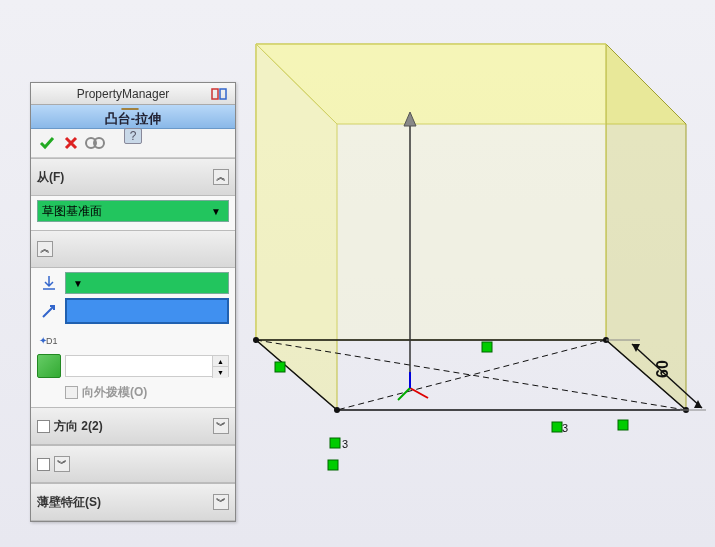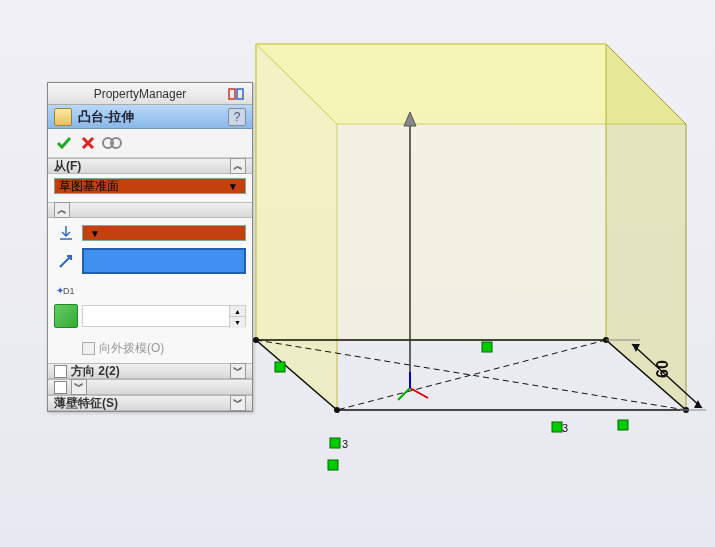--- a/index.html
+++ b/index.html
@@ -13,21 +13,21 @@
       background: linear-gradient(to bottom, #f0f0f5, #e8e8f0);
     }
     .viewport {
       position: absolute;
       inset: 0;
       z-index: 1;
     }
     .panel {
       position: absolute;
       top: 82px;
-      left: 47px;
+      left: 30px;
       width: 206px;
       background: #f0f0f0;
       border: 1px solid #888;
       z-index: 10;
       box-shadow: 1px 1px 3px rgba(0,0,0,0.2);
     }
     .pm-header {
       display: flex;
       align-items: center;
       background: linear-gradient(to bottom, #f8f8f8, #e0e0e0);
@@ -48,20 +48,21 @@
       align-items: center;
       justify-content: center;
     }
     .feature-title {
       display: flex;
       align-items: center;
       background: linear-gradient(to bottom, #b8d8f8, #8ab8e8);
       padding: 3px 6px;
       height: 24px;
       border-bottom: 1px solid #6a98c8;
+      flex-direction: column;
     }
     .feature-icon {
       width: 18px;
       height: 18px;
       background: linear-gradient(to bottom, #ffe8a0, #e8c060);
       border: 1px solid #a08040;
       border-radius: 2px;
       margin-right: 6px;
     }
     .feature-title-text {
@@ -98,21 +99,21 @@
       justify-content: center;
       cursor: pointer;
     }
     .section-header {
       display: flex;
       align-items: center;
       background: linear-gradient(to bottom, #f0f0f0, #d8d8d8);
       border-top: 1px solid #bbb;
       border-bottom: 1px solid #bbb;
       padding: 3px 6px;
-      height: 16px;
+      height: 38px;
     }
     .section-checkbox {
       width: 13px;
       height: 13px;
       border: 1px solid #888;
       background: #fff;
       margin-right: 4px;
     }
     .section-title {
       flex: 1;
@@ -145,23 +146,23 @@
       height: 22px;
       display: flex;
       align-items: center;
       justify-content: center;
       margin-right: 4px;
     }
     .dropdown {
       flex: 1;
       display: flex;
       align-items: center;
-      background: #c2410c;
+      background: #22c55e;
       border: 1px solid #7a9;
-      height: 16px;
+      height: 22px;
       padding: 0 4px;
     }
     .dropdown-text {
       flex: 1;
       font-size: 12px;
     }
     .dropdown-arrow {
       width: 16px;
       text-align: center;
       font-size: 10px;
@@ -221,21 +222,22 @@
     }
     .draft-input {
       flex: 1;
       background: #fff;
       border: 1px solid #ccc;
       height: 22px;
     }
     .checkbox-row {
       display: flex;
       align-items: center;
-      padding: 12px 0 2px 28px;
+      padding: 6px 0 2px 28px;
+      font-weight: bold;
     }
     .cb {
       width: 13px;
       height: 13px;
       border: 1px solid #aaa;
       background: #f0f0f0;
       margin-right: 4px;
     }
     .cb-label {
       font-size: 12px;

